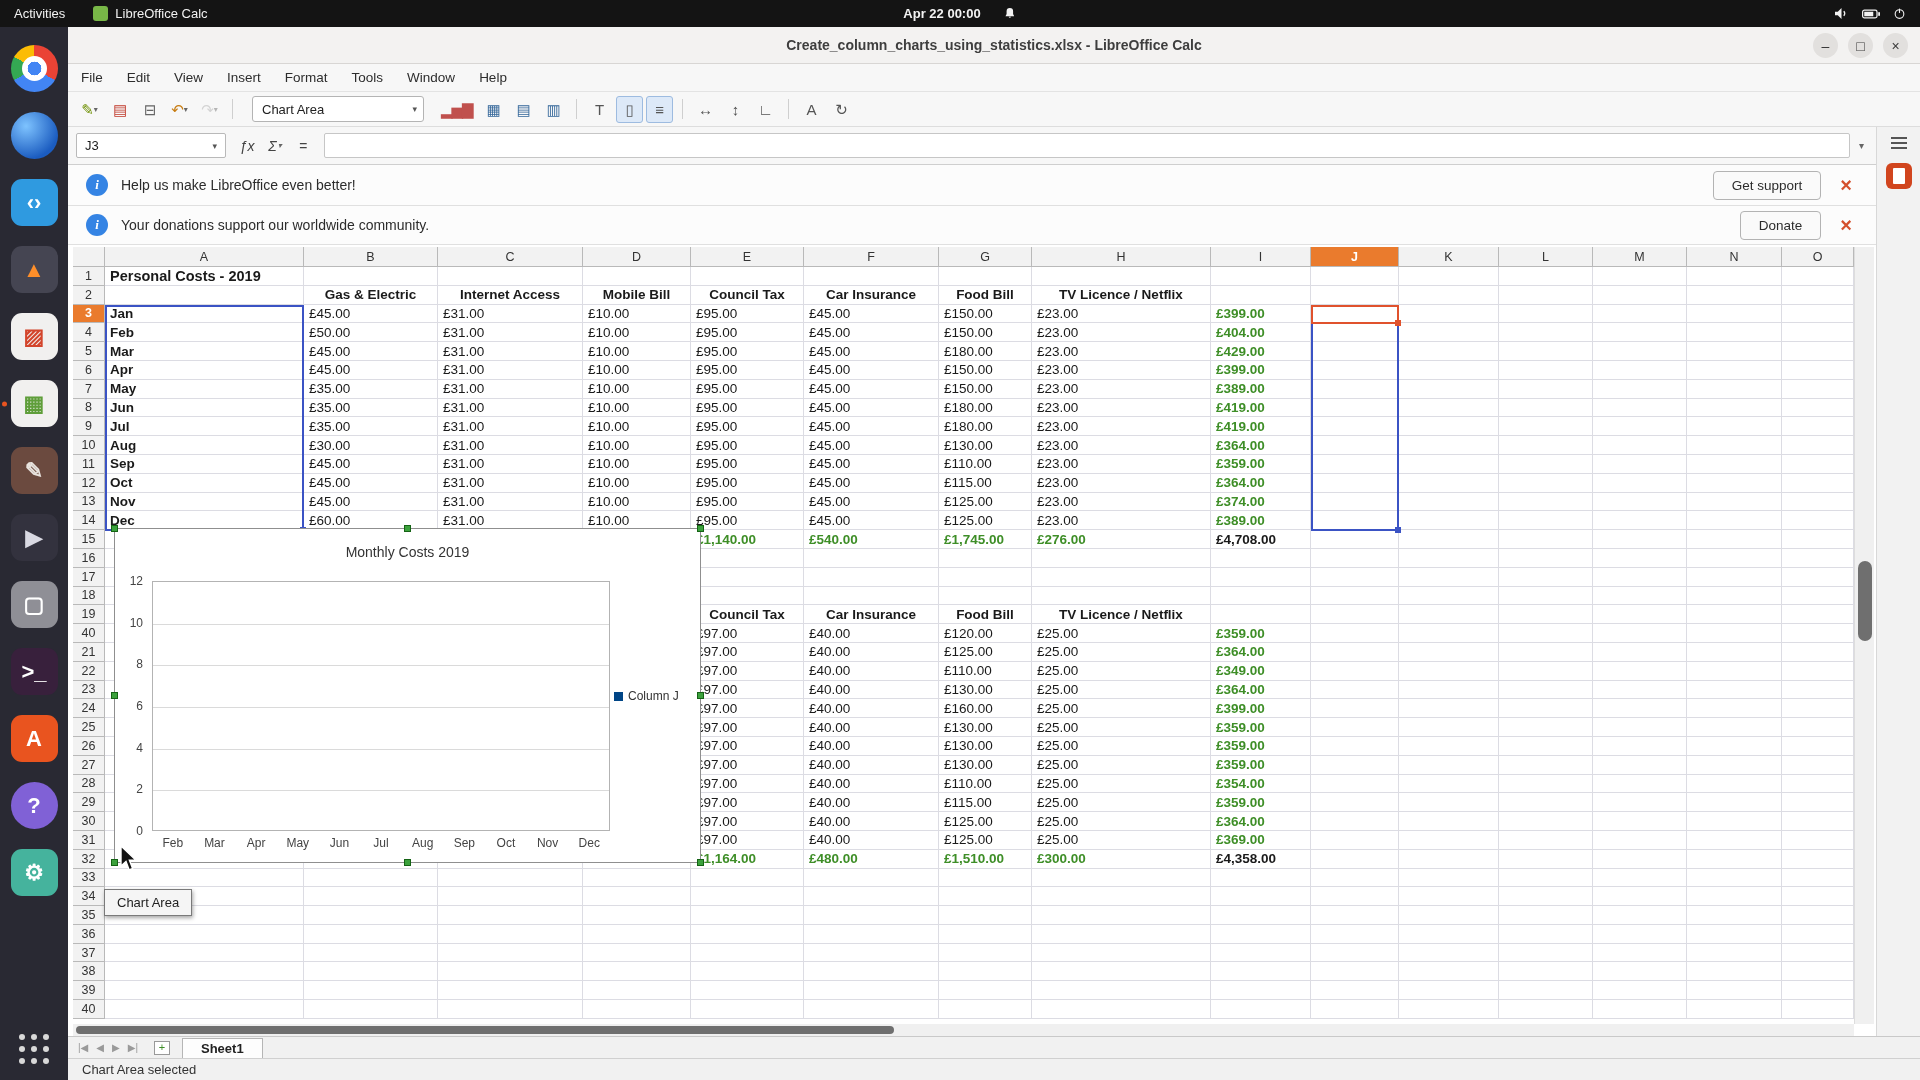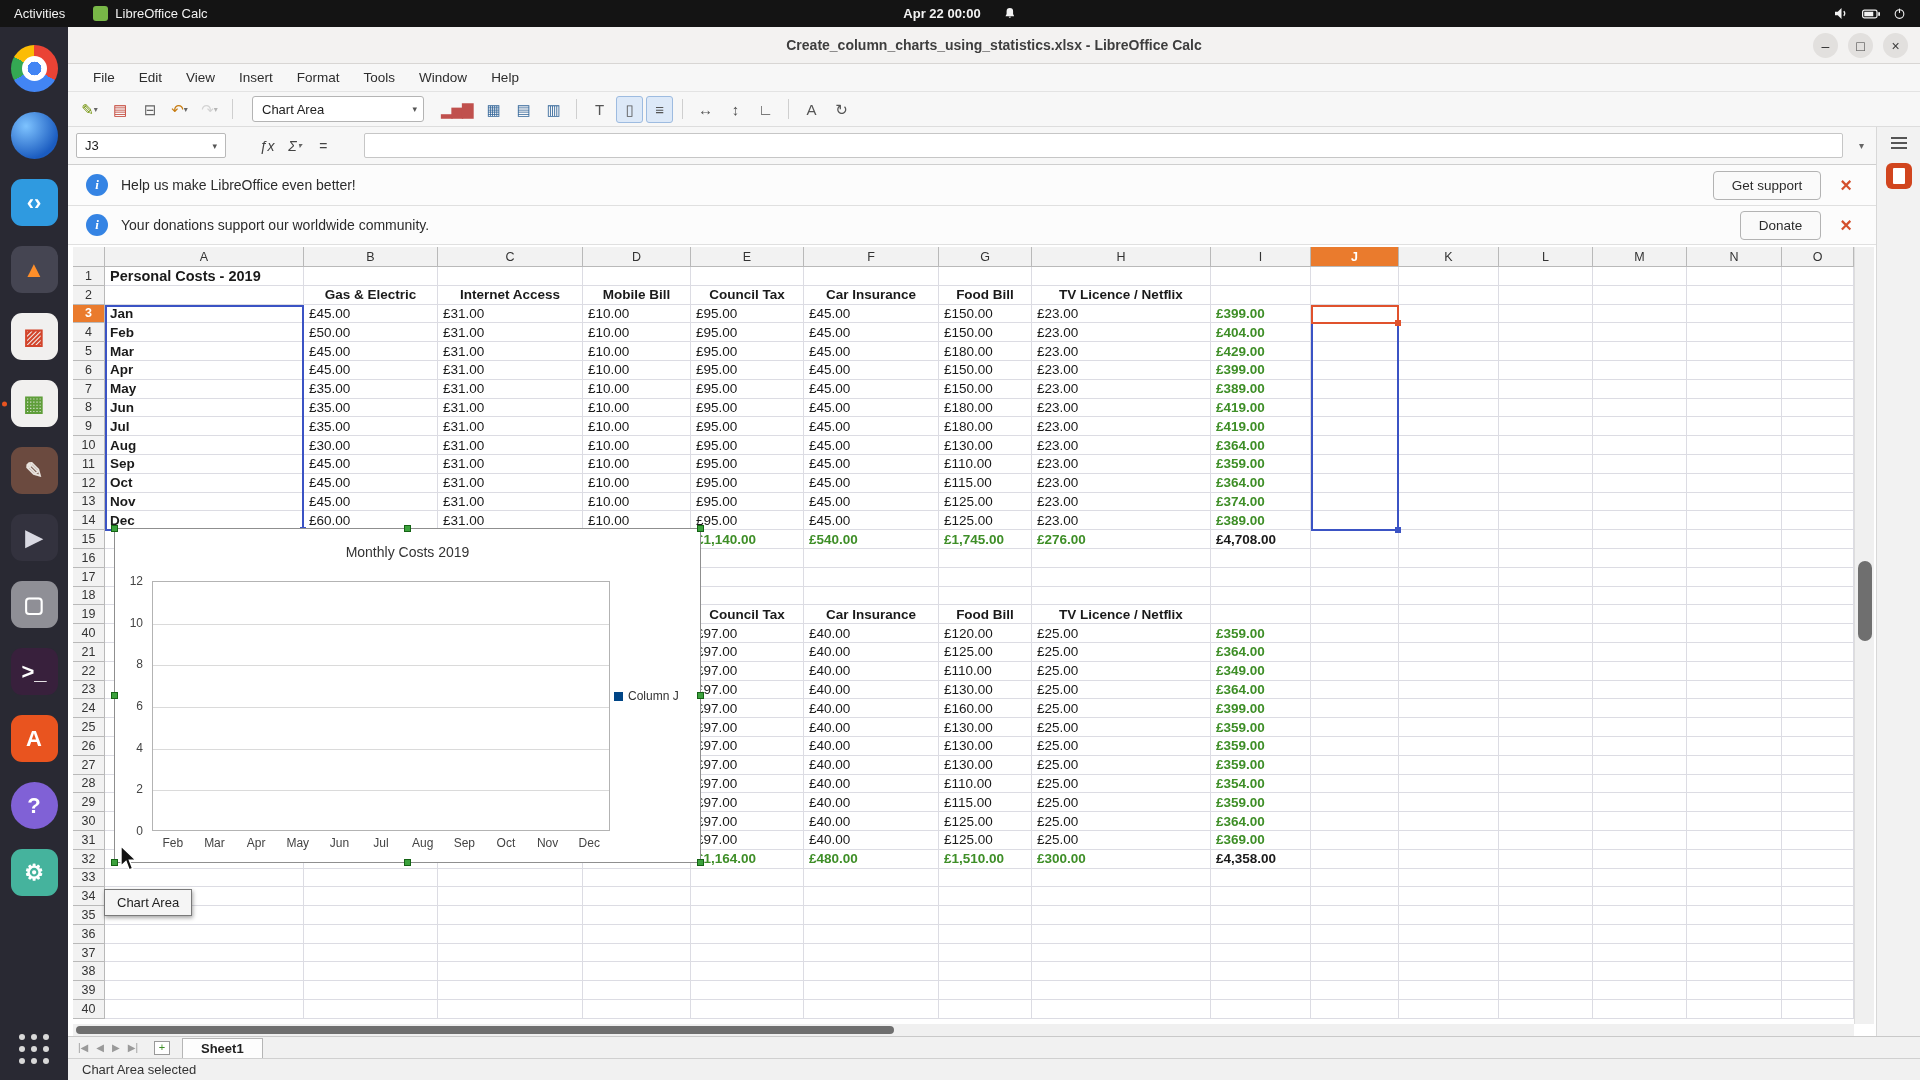--- a/index.html
+++ b/index.html
@@ -24,37 +24,37 @@
 .dock-icon.chrome::after{content:'';position:absolute;inset:11px;border-radius:50%;background:radial-gradient(circle,#4285f4 0 38%,#fff 40%)}
 #apps-grid{margin-top:auto;margin-bottom:16px;display:grid;grid-template-columns:repeat(3,6px);gap:6px}
 #apps-grid span{width:6px;height:6px;border-radius:50%;background:#d8d8d8}
 
 
 #titlebar{position:absolute;left:68px;top:27px;width:1852px;height:37px;background:#f3f2f1;border-bottom:1px solid #d8d6d4;display:flex;align-items:center;justify-content:center}
 #wintitle{font-weight:700;font-size:14px;color:#3e3e3e}
 .winbtns{position:absolute;right:12px;top:6px;display:flex;gap:10px}
 .winbtn{width:25px;height:25px;border-radius:50%;background:#e2e0de;color:#3a3a3a;display:flex;align-items:center;justify-content:center;font-size:14px;line-height:1}
 
-#menubar{position:absolute;left:68px;top:64px;width:1852px;height:28px;background:#f7f7f7;border-bottom:1px solid #e3e3e3;display:flex;align-items:center;padding-left:13px}
+#menubar{position:absolute;left:68px;top:64px;width:1852px;height:28px;background:#f7f7f7;border-bottom:1px solid #e3e3e3;display:flex;align-items:center;padding-left:1px}
 .menu-item{padding:4px 12px;font-size:13.5px;color:#2d2d2d}
 
 #toolbar{position:absolute;left:68px;top:92px;width:1852px;height:35px;background:#f7f7f7;border-bottom:1px solid #ddd;display:flex;align-items:center;padding-left:8px;gap:3px}
 .tool-btn{height:27px;min-width:27px;padding:0 3px;display:flex;align-items:center;justify-content:center;border-radius:3px;border:1px solid transparent}
 .tool-glyph{font-size:15px;line-height:1;letter-spacing:-1px}
 .tool-drop{font-size:8px;color:#666;margin-left:1px}
 .tb-active{background:#dde9f8;border:1px solid #9dbbe0}
 .tb-disabled{opacity:.45}
 .tb-sep{width:1px;height:20px;background:#cfcfcf;margin:0 6px;display:inline-block}
 #sel-combo{width:172px;height:26px;background:#fff;border:1px solid #b4b4b4;border-radius:3px;display:flex;align-items:center;padding:0 6px 0 9px;margin:0 10px;font-size:13px;color:#222}
 .combo-arrow{margin-left:auto;font-size:9px;color:#555}
 
-#formulabar{position:absolute;left:68px;top:127px;width:1808px;height:38px;background:#f7f7f7;border-bottom:1px solid #cfcfcf;display:flex;align-items:center;padding:0 8px;gap:12px}
+#formulabar{position:absolute;left:68px;top:127px;width:1808px;height:38px;background:#f7f7f7;border-bottom:1px solid #cfcfcf;display:flex;align-items:center;padding:0 8px;gap:5px}
 #namebox{width:150px;height:25px;background:#fff;border:1px solid #b9b9b9;border-radius:2px;display:flex;align-items:center;padding:0 8px;font-size:13px}
 #namebox .combo-arrow{font-size:9px}
-#fb-buttons{display:flex;gap:4px;margin:0 17px}
+#fb-buttons{display:flex;gap:4px;margin:0 4px}
 .fb-btn{height:25px;min-width:24px;display:flex;align-items:center;justify-content:center;font-size:14px;color:#444;font-style:italic}
 #formula-input{flex:1;height:25px;background:#fff;border:1px solid #c6c6c6;border-radius:2px;padding:0 8px;font-family:"Liberation Sans",sans-serif;font-size:13px}
 #fb-expand{font-size:10px;color:#666;padding:0 4px}
 
 
 .infobar{position:absolute;left:68px;width:1808px;background:#fcfcfc;border-bottom:1px solid #e0e0e0;display:flex;align-items:center;padding:0 18px;gap:13px;font-size:14px;color:#2c2c2c}
 #infobar1{top:165px;height:41px}
 #infobar2{top:206px;height:39px}
 .info-icon{width:22px;height:22px;border-radius:50%;background:#3584e4;color:#fff;display:flex;align-items:center;justify-content:center;font-size:13px;font-weight:700;font-family:"Liberation Serif",serif;font-style:italic;flex:none}
 .infobar-btn{margin-left:auto;border:1px solid #b3b3b3;background:#fafafa;border-radius:4px;padding:6px 18px;font-size:13.5px;color:#2c2c2c}

